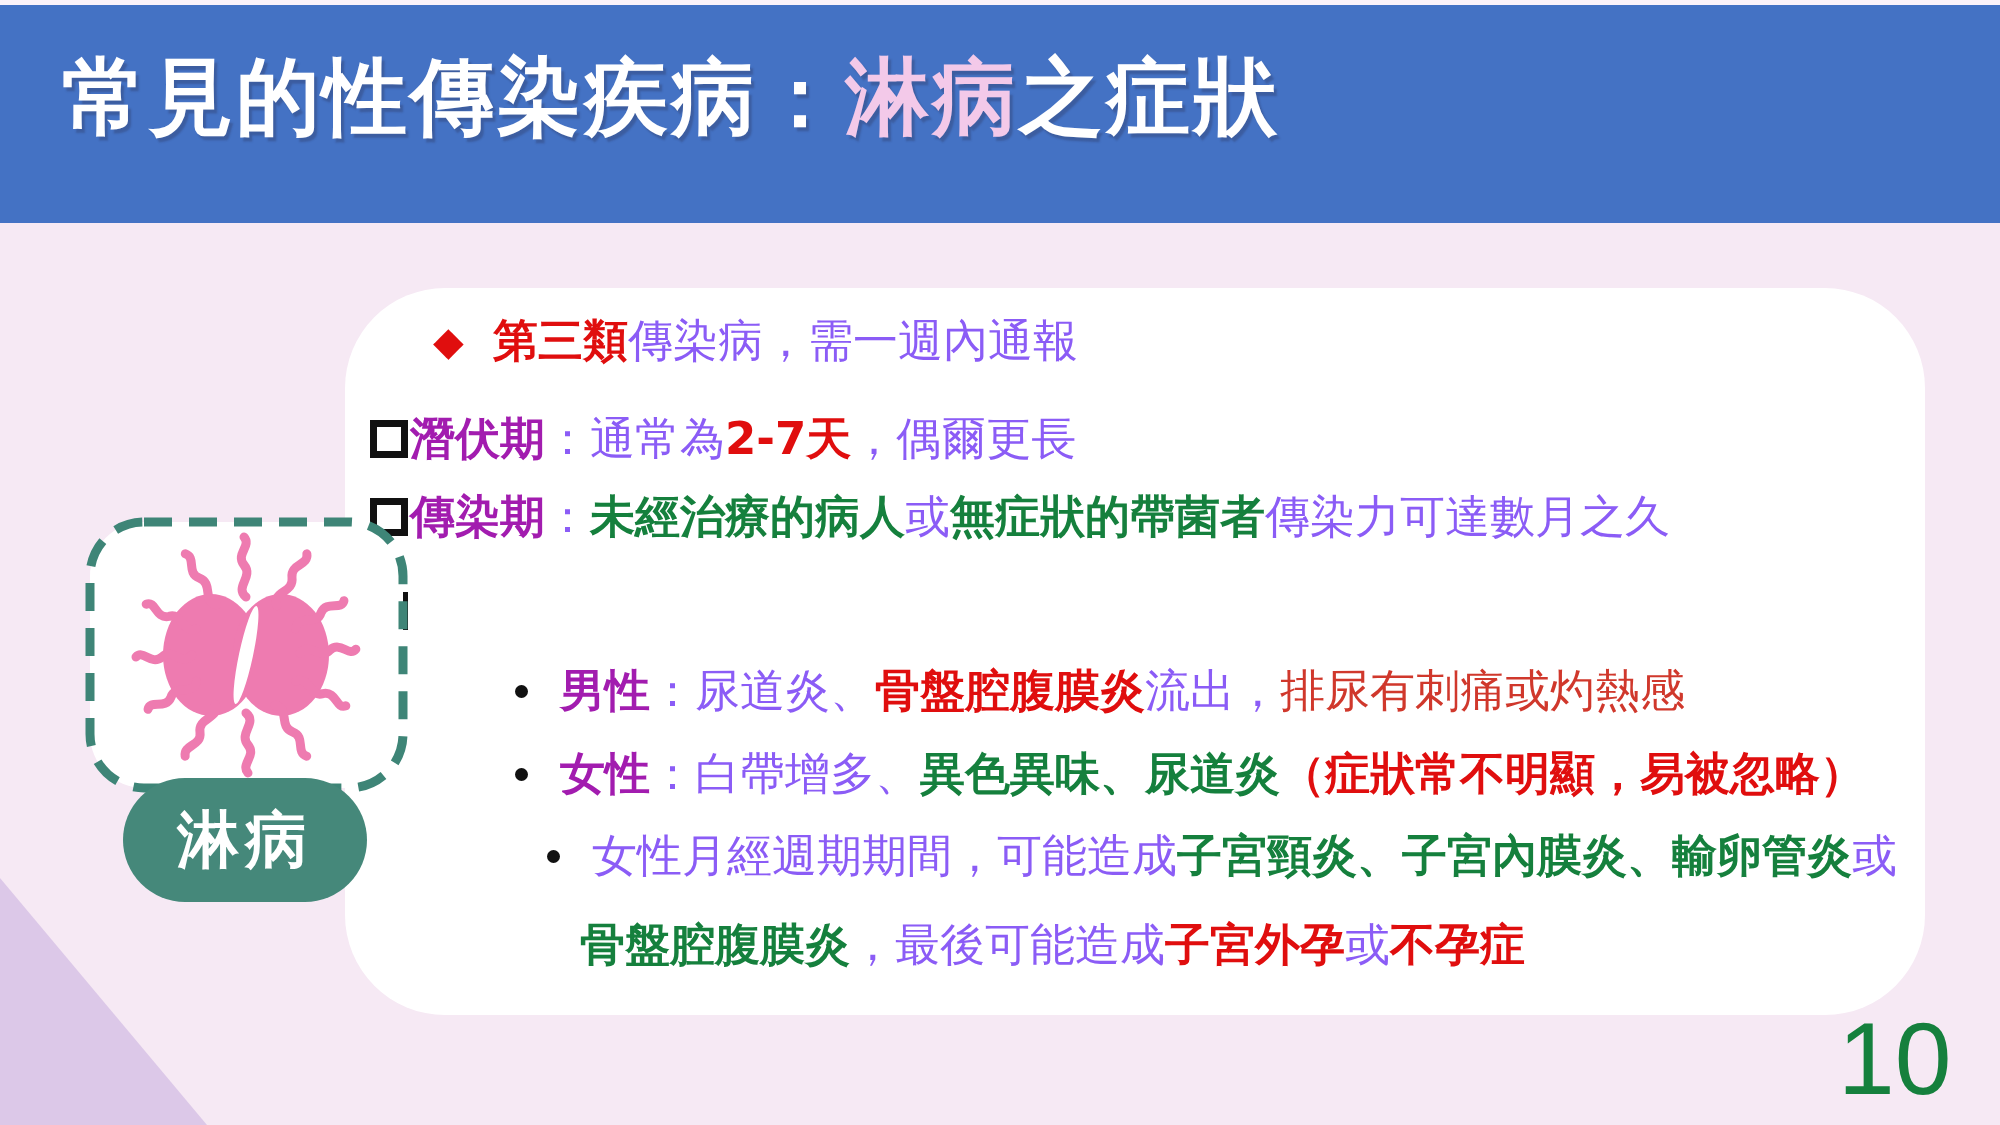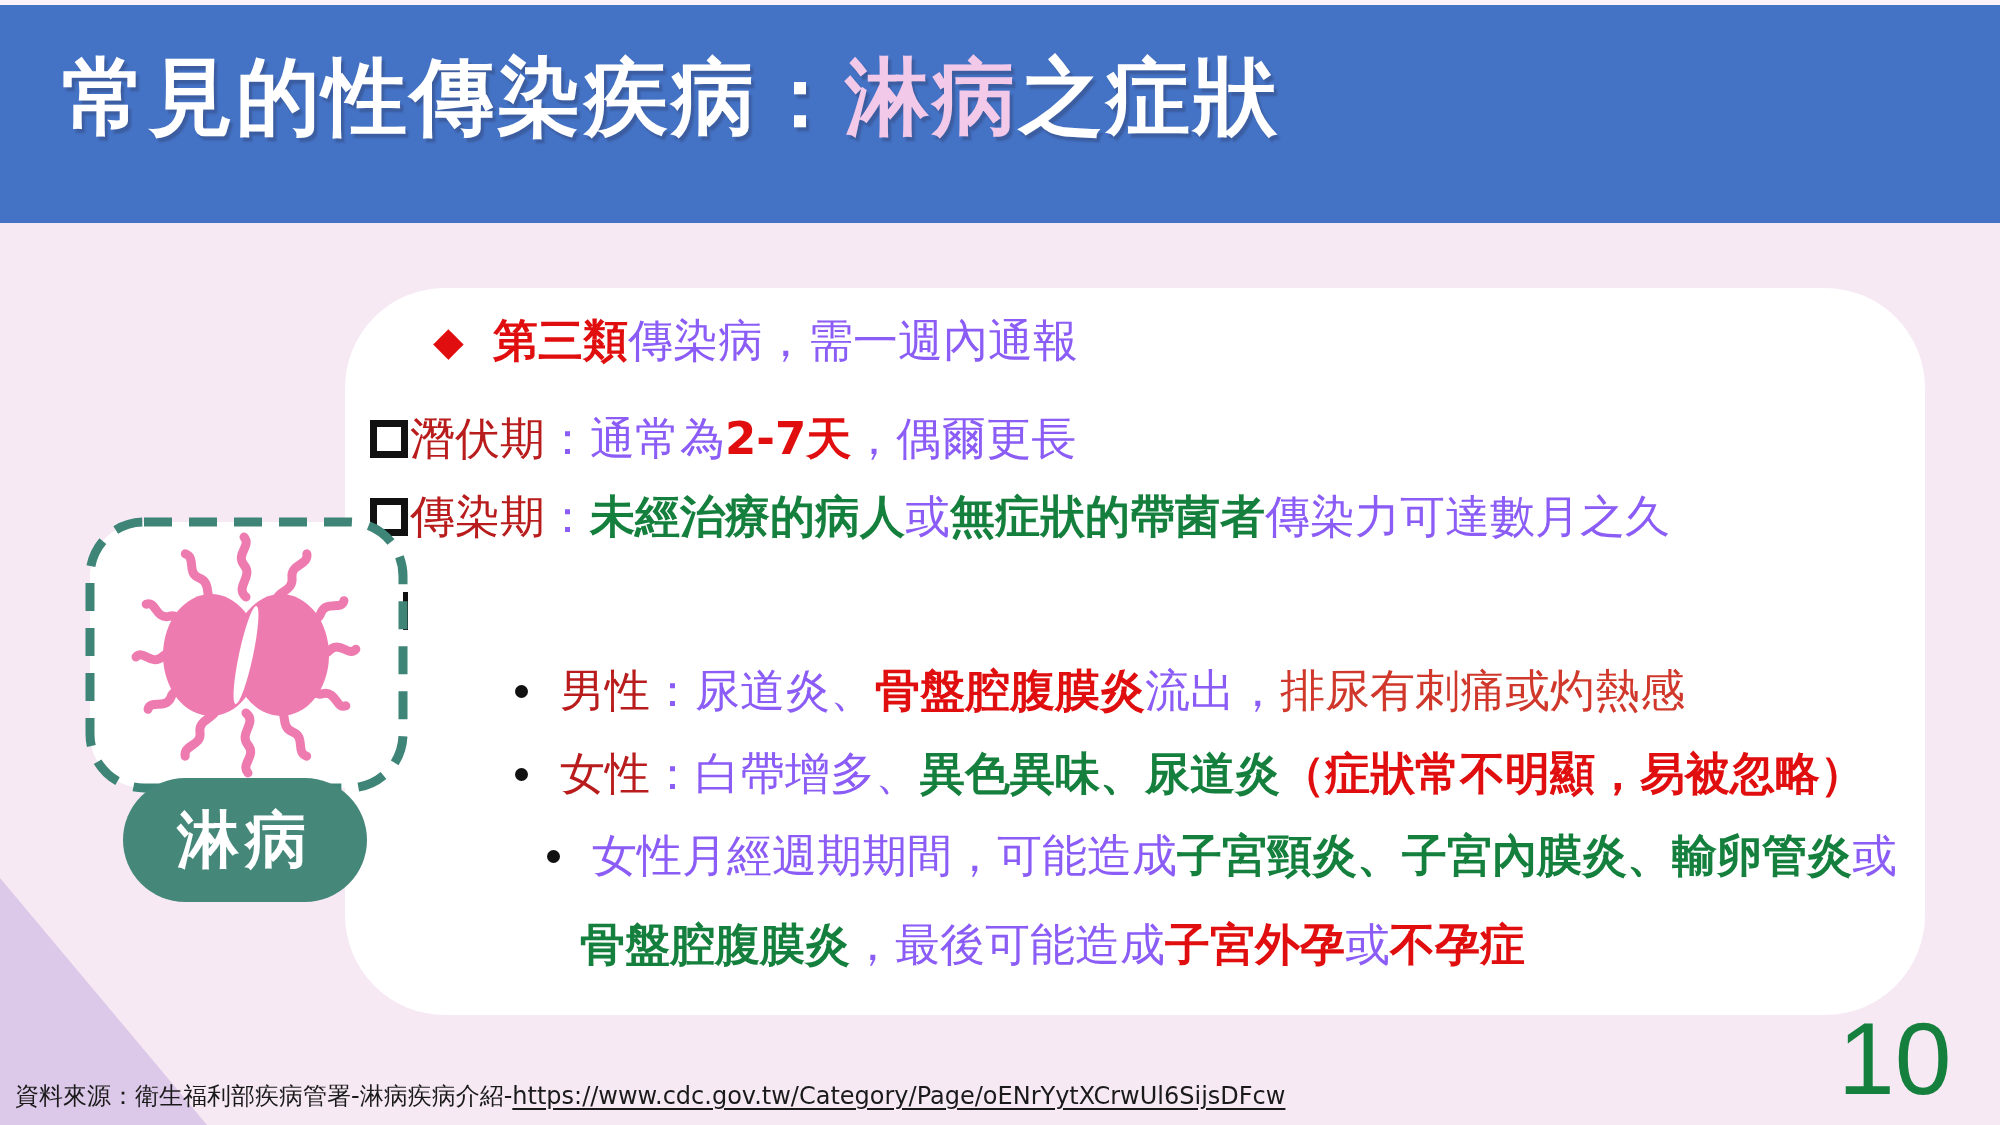--- a/index.html
+++ b/index.html
@@ -25,21 +25,21 @@
     -webkit-clip-path:polygon(0 0,100% 100%,0 100%);
     clip-path:polygon(0 0,100% 100%,0 100%);
   }
   .content-card{
     position:absolute;left:345px;top:288px;width:1580px;height:727px;
     background:#FFFFFF;border-radius:100px;
   }
   .line{position:absolute;height:62px;font-size:45px;line-height:62px;color:#111;white-space:nowrap;}
   .line .seg{display:inline;text-align:center;}
   .t-r{color:#8b5cf6;font-weight:400;}
-  .t-b{color:#b91c1c;font-weight:400;margin-top:27px;}
+  .t-b{color:#a21caf;font-weight:700;margin-top:27px;}
   .t-rb{color:#E00E0E;font-weight:700;}
   .t-rr{color:#D0382C;font-weight:400;}
   .t-bb{color:#15803d;font-weight:700;}
   .bullet-diamond{
     position:absolute;font-size:40px;color:#E00E0E;line-height:62px;
   }
   .bullet-square{
     position:absolute;width:24px;height:24px;border:7px solid #111;top:12px;
   }
   .bullet-dot{
@@ -111,17 +111,16 @@
           <path transform="translate(161 138) rotate(330)" d="M0,-58 c-12,-10 8,-20 -2,-32 c-9,-11 8,-19 0,-28"></path>
         </g>
       </g>
     </svg>
   </div>
 
   <div class="disease-pill">
     <span>淋病</span>
   </div>
 
-  <div class="source-line"><span>資料來源：衛生福利部疾病管署-淋病疾病介紹-</span><span class="url">https://www.cdc.gov.tw/Category/Page/oENrYytXCrwUl6SijsDFcw</span></div>
 
   <div class="page-number">10</div>
 
 </div>
 
 </body></html>

